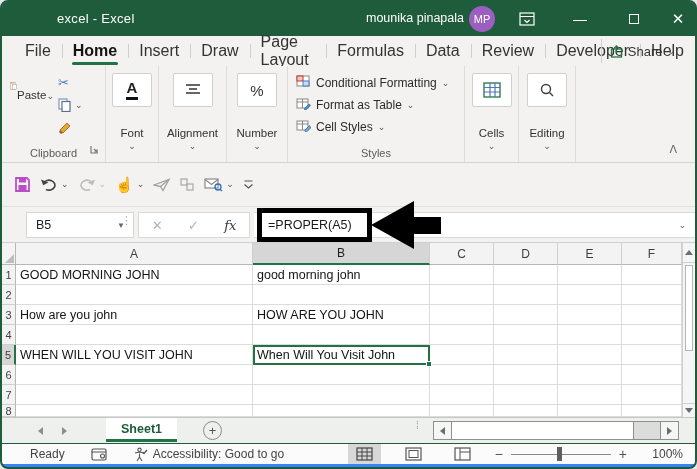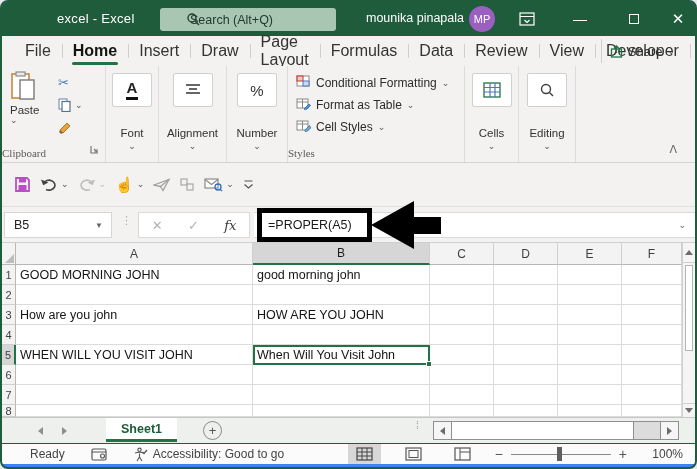--- a/index.html
+++ b/index.html
@@ -32,25 +32,25 @@
   .rtab{ position:relative; display:flex; align-items:center; padding:0 11px; font-size:16px; color:#333; cursor:default; }
   .rtab:not(:first-child)::before{ content:""; position:absolute; left:0; top:8px; height:14px; width:1px; background:#cfcfcf; }
   .rtab.active{ color:#141414; font-weight:bold; }
   .rtab.active::after{ content:""; position:absolute; left:10px; right:10px; bottom:1px; height:3px; background:#217346; border-radius:2px; }
   .share{ position:absolute; right:12px; top:3px; height:24px; display:flex; align-items:center; gap:5px;
     font-size:13px; color:#333; padding:0 8px; border-left:1px solid #cfcfcf; }
   .share .chev{ font-size:9px; color:#555; }
   
   .ribbon{ position:relative; height:97px; background:#f3f2f1; border-bottom:1px solid #d4d4d4; display:flex; }
   .rgroup{ position:relative; height:100%; border-right:1px solid #dcdcdc; }
-  .rgroup-label{ position:absolute; bottom:3px; left:0; right:0; text-align:left; font-size:11px; color:#5a5a5a;font-family:Liberation Serif, serif; }
+  .rgroup-label{ position:absolute; bottom:3px; left:0; right:0; text-align:center; font-size:11px; color:#5a5a5a; }
   .chev{ font-size:9px; color:#555; line-height:1; }
   
   .g-clip{ width:104px; }
-  .paste-btn{ position:absolute; left:8px; top:5px; width:44px; display:flex; flex-direction:column; align-items:flex-start; }
+  .paste-btn{ position:absolute; left:8px; top:5px; width:44px; display:flex; align-items:flex-end; }
   .paste-btn .lbl{ font-size:11.5px; color:#333; margin-top:3px; }
   .clip-col{ position:absolute; left:56px; top:8px; display:flex; flex-direction:column; gap:7px; }
   .clip-col .mini{ display:flex; align-items:center; gap:4px; height:16px; }
   .dlg-launcher{ position:absolute; right:6px; bottom:4px; color:#666; }
   
   .g-collapsed{ display:flex; flex-direction:column; align-items:center; padding-top:7px; }
   .icon-box{ width:40px; height:34px; background:#fff; border:1px solid #d0d0d0; border-radius:2px;
     display:flex; align-items:center; justify-content:center; }
   .g-collapsed .lbl{ font-size:11.5px; color:#333; margin-top:20px; }
   .g-collapsed .chev{ margin-top:3px; }
@@ -63,21 +63,21 @@
   .style-item{ display:flex; align-items:center; gap:5px; height:22px; font-size:12px; color:#2b2b2b; }
   
   .g-rest{ flex:1; position:relative; border-right:none; }
   .collapse-chev{ position:absolute; right:18px; bottom:6px; color:#666; font-size:11px; }
   
   .qat{ height:44px; background:#f3f2f1; border-bottom:1px solid #e0e0e0; display:flex; align-items:center; padding-left:12px; gap:9px; }
   .qat .qitem{ display:flex; align-items:center; gap:3px; }
   .glyph{ line-height:1; }
   
   .fbar{ position:relative; height:36px; background:#f3f2f1; border-bottom:1px solid #cfcfcf; }
-  .namebox{ position:absolute; left:2px; top:5px; width:108px; height:26px; background:#fff; border:1px solid #d6d6d6;
+  .namebox{ position:absolute; left:24px; top:5px; width:108px; height:26px; background:#fff; border:1px solid #d6d6d6;
     display:flex; align-items:center; font-size:12.5px; color:#222; padding-left:9px; }
   .namebox .dd{ margin-left:auto; margin-right:8px; color:#666; font-size:8px; }
   .fdots{ position:absolute; left:119px; top:7px; color:#a8a8a8; font-size:11px; letter-spacing:0; line-height:1.1; }
   .fxbox{ position:absolute; left:136px; top:5px; width:112px; height:26px; background:#fff; border:1px solid #d9d9d9;
     display:flex; align-items:center; justify-content:space-around; }
   .fx-x,.fx-ck{ color:#b3b3b3; font-size:13px; }
   .fx-fx{ font-family:"DejaVu Serif", serif; font-style:italic; font-size:13px; color:#3a3a3a; }
   .finput{ position:absolute; left:252px; right:0; top:5px; height:26px; background:#fff; border-top:1px solid #d9d9d9; border-bottom:1px solid #d9d9d9;
     display:flex; align-items:center; font-size:12.5px; color:#1a1a1a; padding-left:14px; }
   .finput .expand{ position:absolute; right:9px; color:#666; font-size:9px; }
@@ -139,27 +139,20 @@
   .zhandle{ position:absolute; left:46px; top:-7px; width:5px; height:14px; background:#5f5f5f; }
   .zval{ width:40px; text-align:right; color:#444; }
 </style>
 </head>
 <body>
 
 <div class="window">
 
   <div class="titlebar">
     <div class="tb-title">excel  -  Excel</div>
-    <div class="tb-search">
-      <svg width="14" height="14" viewBox="0 0 14 14">
-          <circle cx="6" cy="6" r="4" fill="none" stroke="#26402f" stroke-width="1.4"></circle>
-          <line x1="9" y1="9" x2="13" y2="13" stroke="#26402f" stroke-width="1.4"></line>
-        </svg>
-      <span>Search (Alt+Q)</span>
-    </div>
     <div class="tb-user">mounika pinapala</div>
     <div class="tb-avatar">MP</div>
     <div class="tb-btn tb-ribbonopt">
       <svg width="16" height="14" viewBox="0 0 16 14">
           <rect x="1" y="1" width="14" height="12" fill="none" stroke="#fff" stroke-width="1.2"></rect>
           <line x1="1" y1="4.5" x2="15" y2="4.5" stroke="#fff" stroke-width="1.2"></line>
           <polyline points="5.5,8 8,10.5 10.5,8" fill="none" stroke="#fff" stroke-width="1.2"></polyline>
         </svg>
     </div>
     <div class="tb-btn tb-min">
@@ -176,21 +169,20 @@
   <div class="tabsrow">
 
     <div class="rtab">File</div>
       <div class="rtab active">Home</div>
       <div class="rtab">Insert</div>
       <div class="rtab">Draw</div>
       <div class="rtab">Page Layout</div>
       <div class="rtab">Formulas</div>
       <div class="rtab">Data</div>
       <div class="rtab">Review</div>
-      <div class="rtab">View</div>
       <div class="rtab">Developer</div>
       <div class="rtab">Help</div>
       <div class="share">
       <svg width="13" height="13" viewBox="0 0 13 13">
           <rect x="1.5" y="4" width="10" height="8" fill="none" stroke="#217346" stroke-width="1.3"></rect>
           <line x1="6.5" y1="8" x2="6.5" y2="1.5" stroke="#217346" stroke-width="1.3"></line>
           <polyline points="4,3.5 6.5,1 9,3.5" fill="none" stroke="#217346" stroke-width="1.3"></polyline>
         </svg>
       <span>Share</span>
       <span class="chev">⌄</span>

